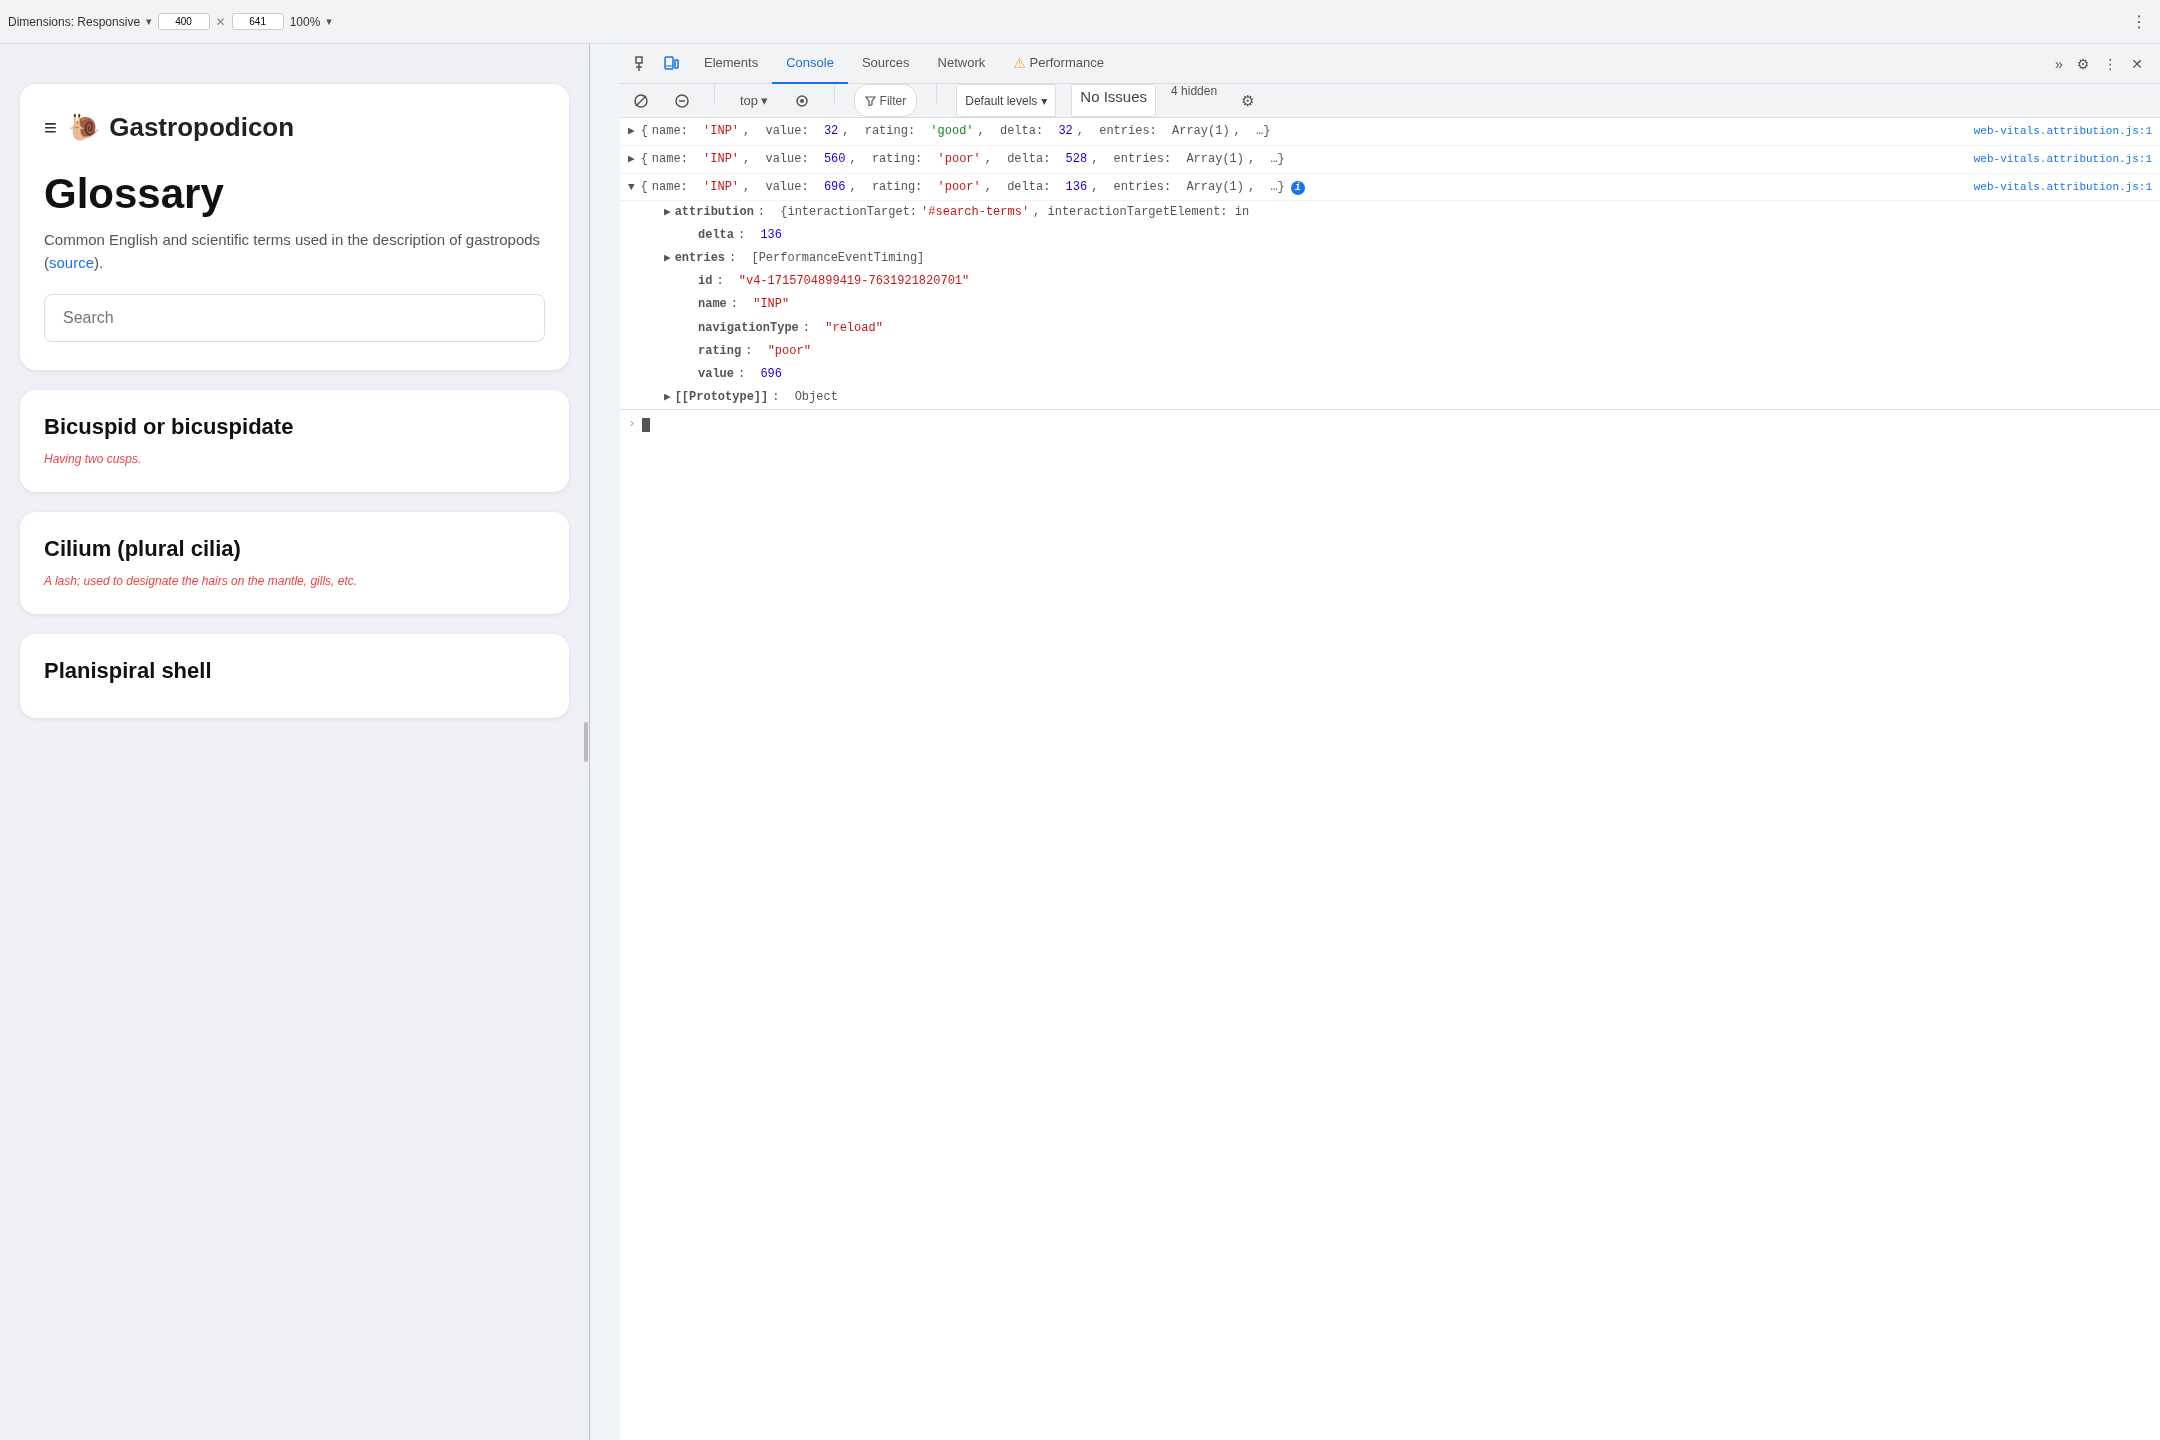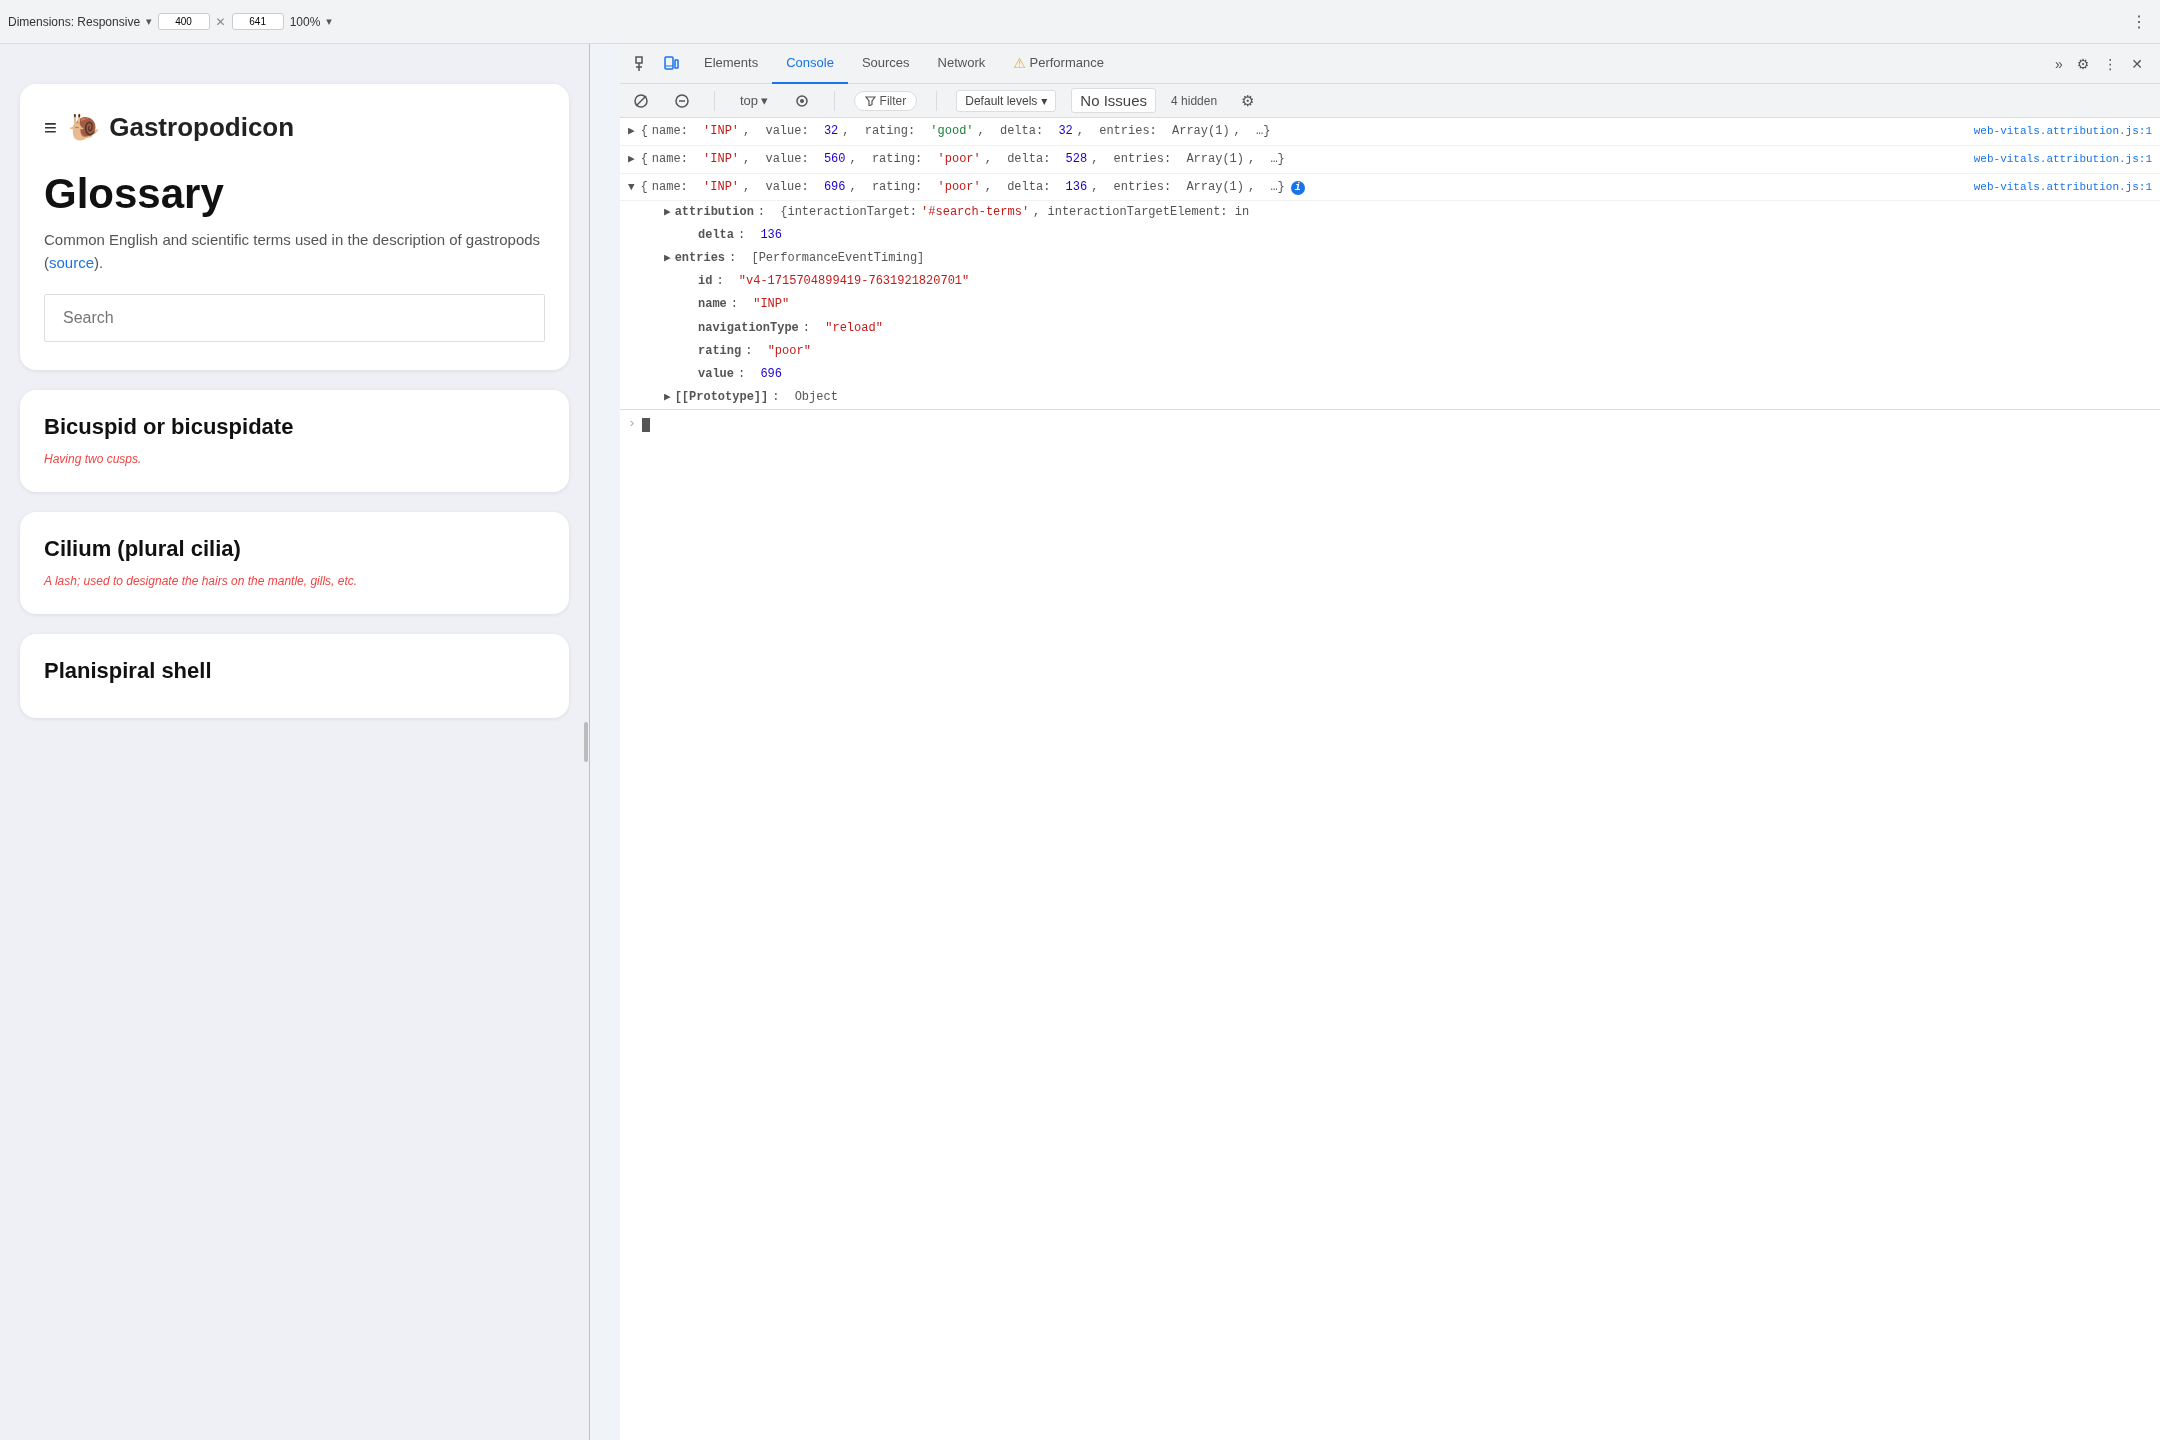--- a/index.html
+++ b/index.html
@@ -140,21 +140,21 @@
     }
     .source-link {
       color: #1a73e8;
       text-decoration: none;
     }
     .search-box {
       width: 100%;
       padding: 14px 18px;
       font-size: 16px;
       border: 1.5px solid #ddd;
-      border-radius: 2px;
+      border-radius: 8px;
       color: #999;
       background: #fff;
       outline: none;
     }
 
     .term-card {
       background: #fff;
       border-radius: 16px;
       padding: 24px;
       box-shadow: 0 1px 4px rgba(0,0,0,0.08);
@@ -253,21 +253,20 @@
       padding-right: 8px;
     }
     .warning-icon {
       color: #f5a623;
       font-size: 14px;
     }
 
     
     .devtools-toolbar {
       display: flex;
-      align-items: center;
       background: #f1f3f4;
       border-bottom: 1px solid #dadce0;
       height: 34px;
       padding: 0 8px;
       gap: 15px;
       flex-shrink: 0;
     }
     .toolbar-btn {
       background: none;
       border: none;

